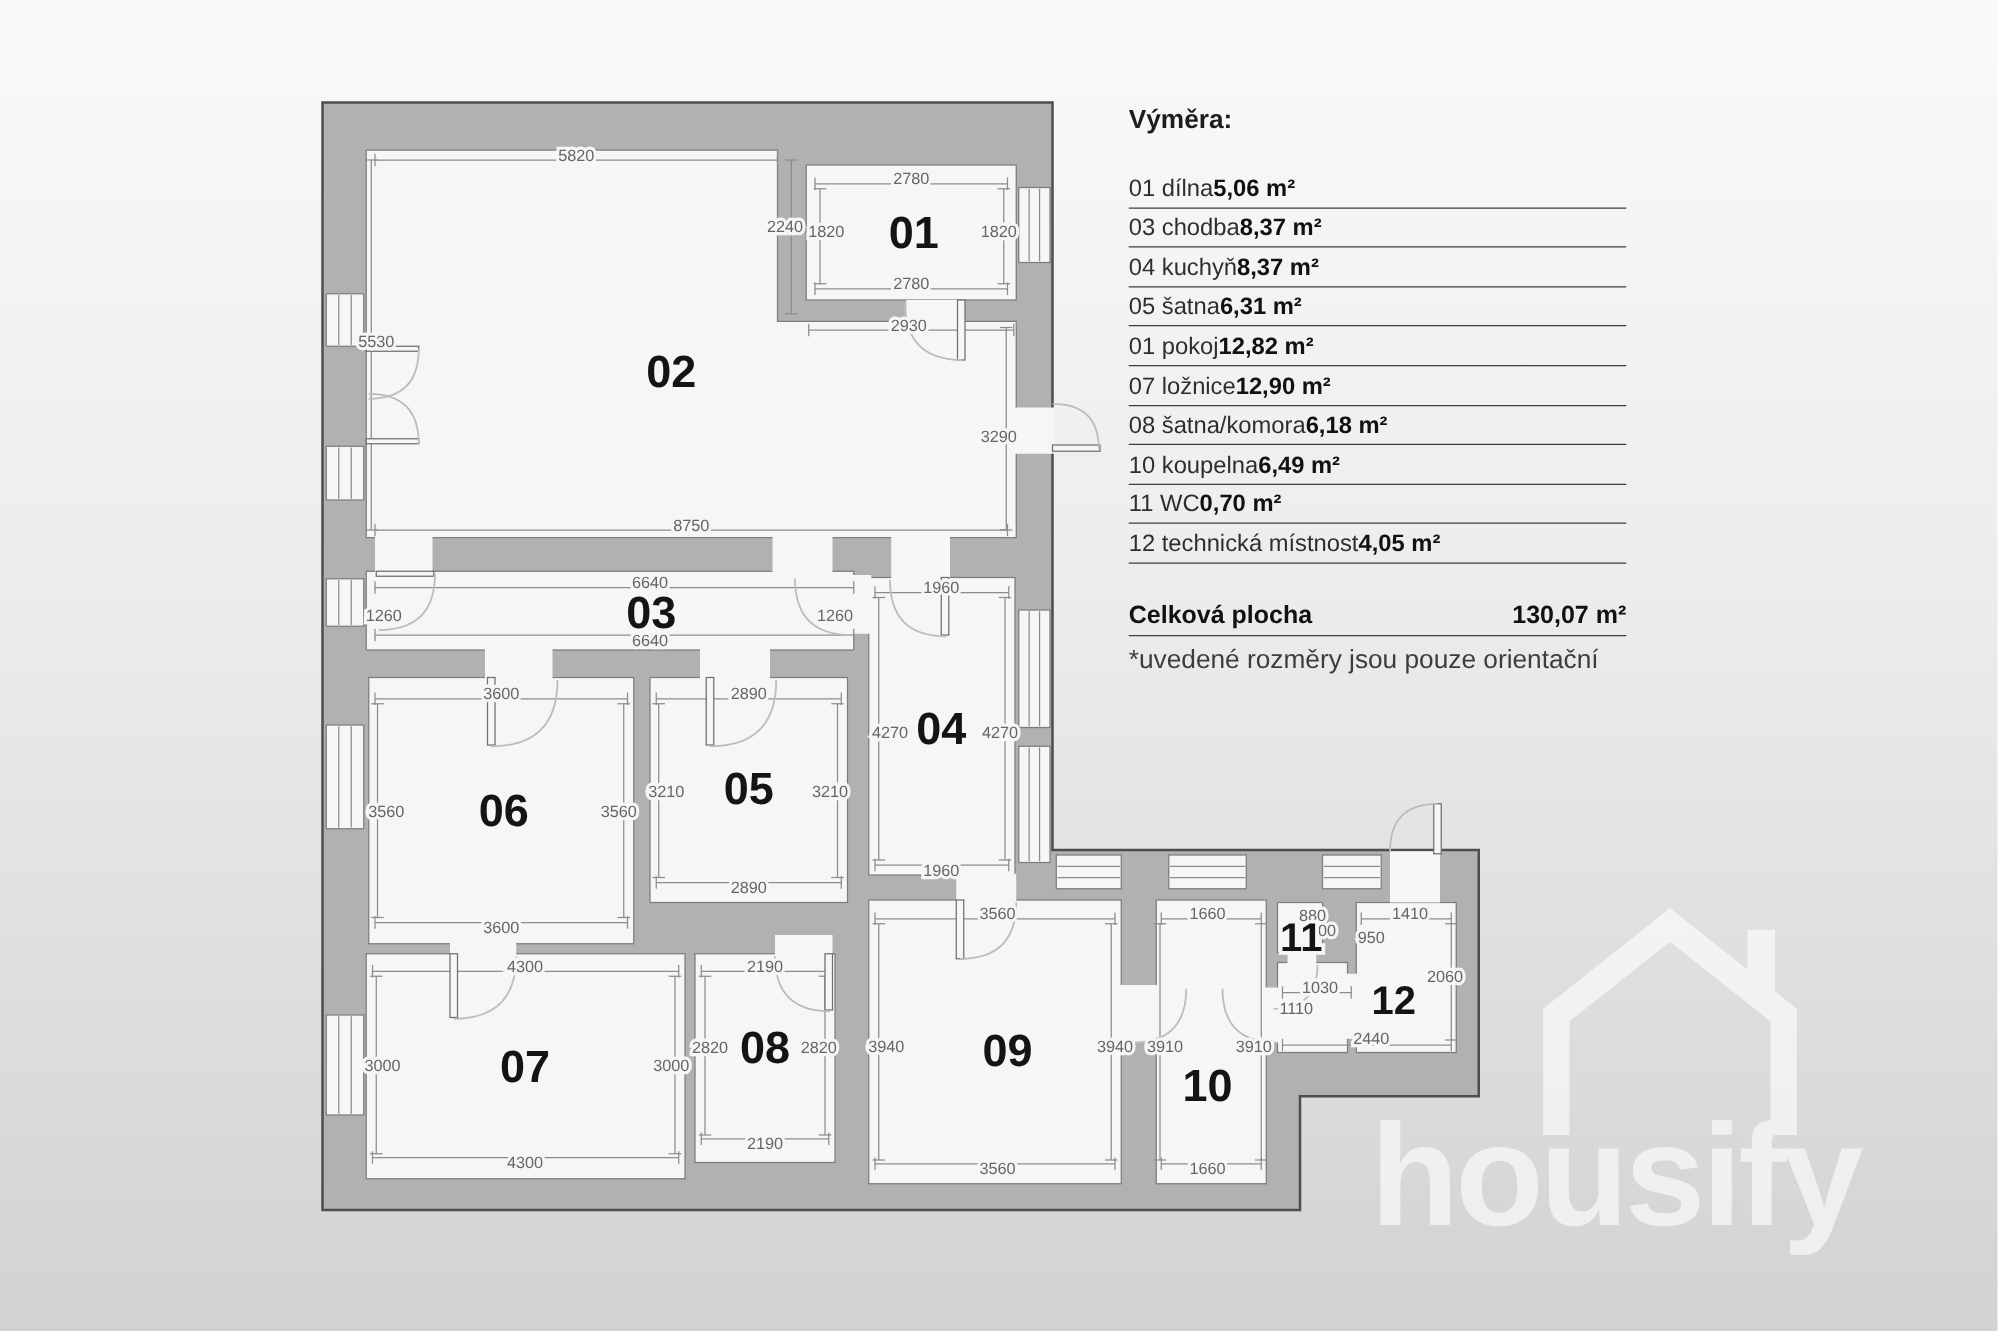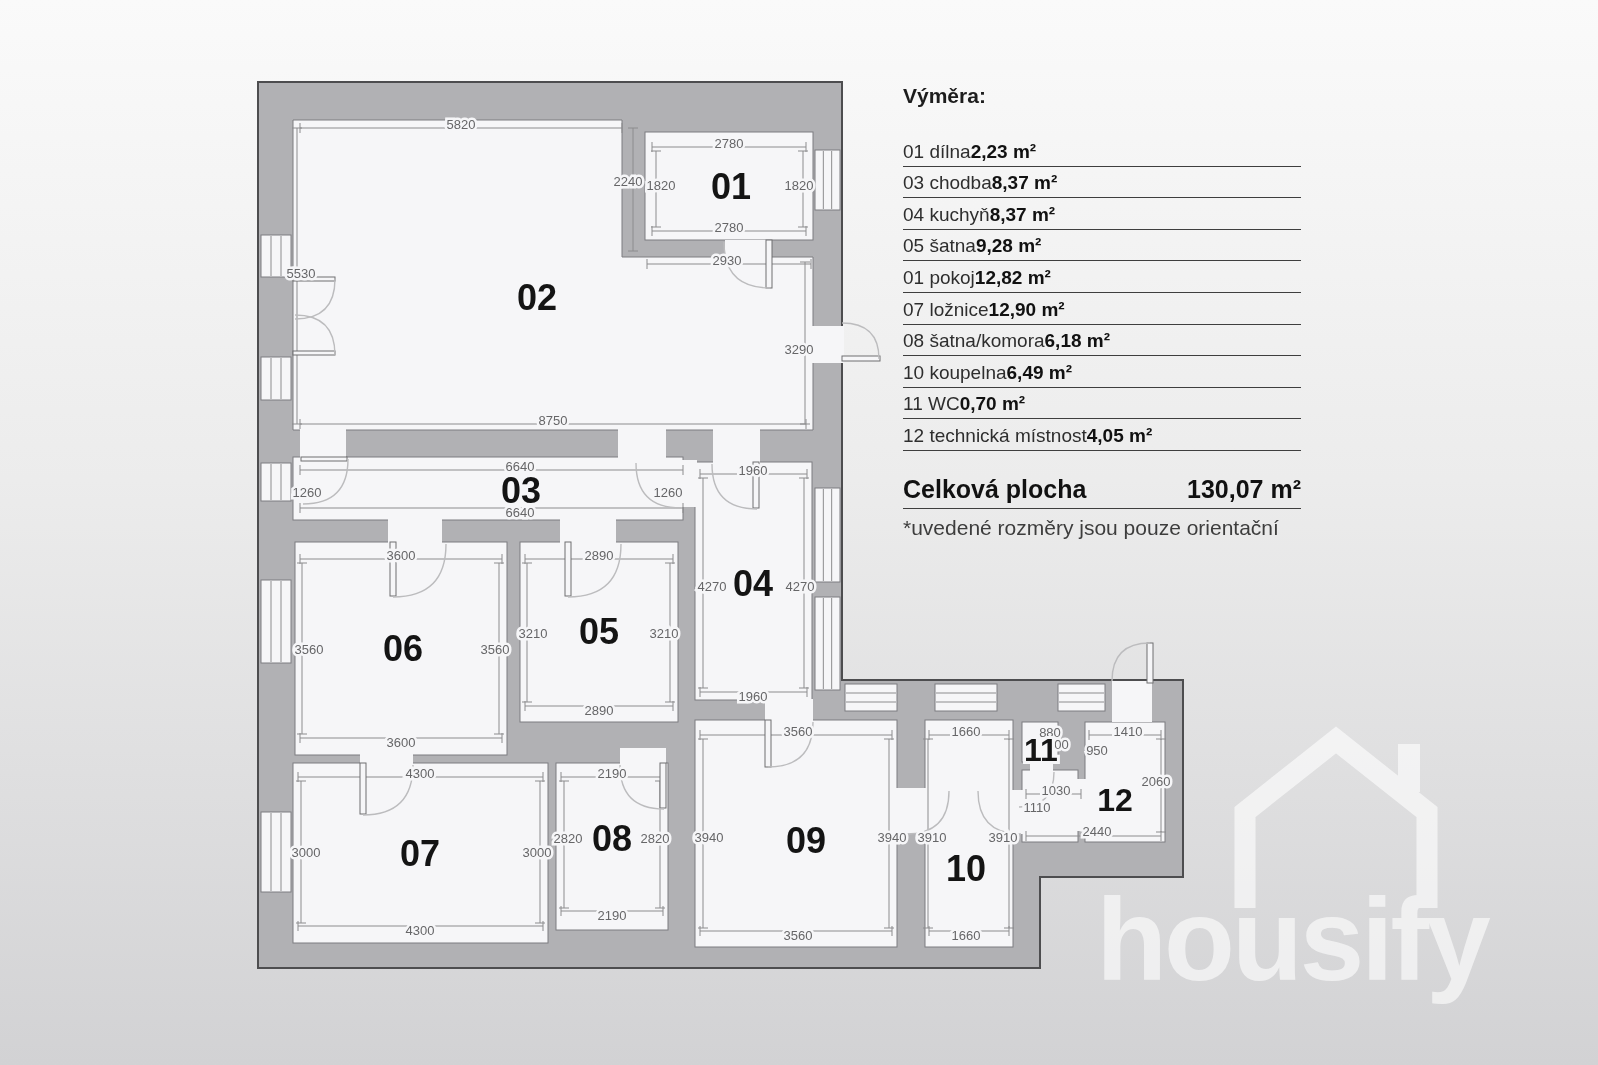--- a/index.html
+++ b/index.html
@@ -10,21 +10,21 @@
   
   .legend{position:absolute;left:903px;top:84px;width:398px;color:#222;}
   .legend-title{font-size:21px;font-weight:bold;color:#1d1d1d;margin-bottom:27px;}
   .lrow{height:31.6px;box-sizing:border-box;border-bottom:1.6px solid #3e3e3e;
         display:flex;align-items:flex-end;
         padding-bottom:3px;font-size:19px;}
   .lrow .nm{color:#2e2e2e;}
   .lrow .vl{color:#111;font-weight:bold;}
   .ltotal{margin-top:25px;height:33px;box-sizing:border-box;border-bottom:1.6px solid #3e3e3e;
         display:flex;justify-content:space-between;align-items:flex-end;
-        padding-bottom:4px;font-size:25px;font-weight:bold;color:#111;}
+        padding-bottom:4px;font-size:20px;font-weight:bold;color:#111;}
   .lnote{margin-top:7px;font-size:21px;color:#3d3d3d;}
   
   .wm{opacity:.62;}
   .wm text{font-family:"Liberation Sans",sans-serif;font-weight:bold;letter-spacing:-3px;}
 </style>
 </head>
 <body>
 
 <svg class="layer wm" viewBox="0 0 1598 1065">
   <g fill="none" stroke="#ffffff" stroke-width="21">
@@ -320,33 +320,33 @@
     <text x="966" y="868" font-size="36" font-weight="bold" fill="#141414" text-anchor="middle" dominant-baseline="central" paint-order="stroke" stroke="#f6f6f8" stroke-width="6" font-family="&quot;Liberation Sans&quot;,sans-serif">10</text>
     <text x="1041" y="750" font-size="32" font-weight="bold" fill="#141414" text-anchor="middle" dominant-baseline="central" paint-order="stroke" stroke="#f6f6f8" stroke-width="6" font-family="&quot;Liberation Sans&quot;,sans-serif">11</text>
     <text x="1115" y="800" font-size="32" font-weight="bold" fill="#141414" text-anchor="middle" dominant-baseline="central" paint-order="stroke" stroke="#f6f6f8" stroke-width="6" font-family="&quot;Liberation Sans&quot;,sans-serif">12</text>
   </svg>
 
 <div class="legend">
   <div class="legend-title">Výměra:</div>
   <div id="legend-rows">
       <div class="lrow">
         <span class="nm">01 dílna</span>
-        <span class="vl">2,23 m²</span>
+        <span class="vl">5,06 m²</span>
       </div>
       <div class="lrow">
         <span class="nm">03 chodba</span>
         <span class="vl">8,37 m²</span>
       </div>
       <div class="lrow">
         <span class="nm">04 kuchyň</span>
         <span class="vl">8,37 m²</span>
       </div>
       <div class="lrow">
         <span class="nm">05 šatna</span>
-        <span class="vl">9,28 m²</span>
+        <span class="vl">6,31 m²</span>
       </div>
       <div class="lrow">
         <span class="nm">01 pokoj</span>
         <span class="vl">12,82 m²</span>
       </div>
       <div class="lrow">
         <span class="nm">07 ložnice</span>
         <span class="vl">12,90 m²</span>
       </div>
       <div class="lrow">

